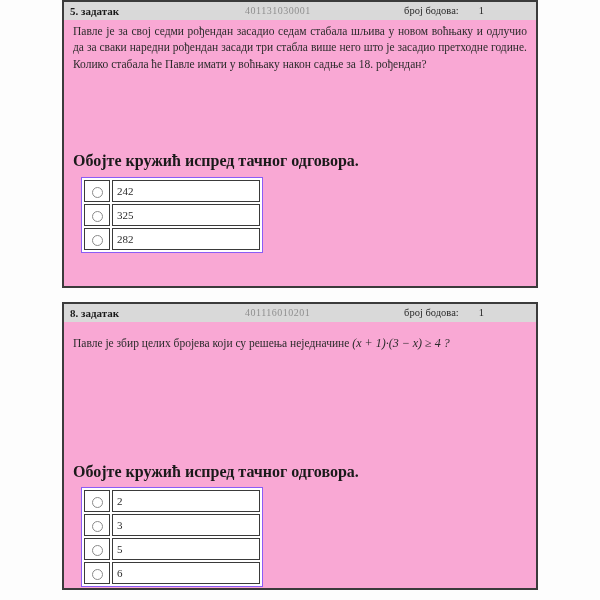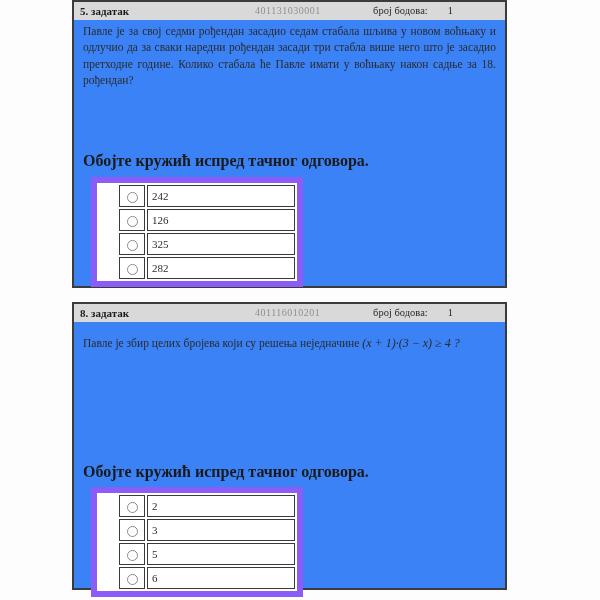--- a/index.html
+++ b/index.html
@@ -8,23 +8,23 @@
     width: 600px;
     height: 600px;
     background: #fdfdfd;
     font-family: "Liberation Serif", serif;
     color: #222222;
     position: relative;
     overflow: hidden;
   }
   .task-box {
     position: absolute;
-    left: 72px;
-    width: 435px;
-    background: #3b82f6;
+    left: 62px;
+    width: 476px;
+    background: #f9a8d4;
     border: 2px solid #3b3b3b;
     box-sizing: border-box;
   }
   #task5 { top: 0px; height: 288px; }
   #task6 { top: 302px; height: 288px; }
 
   .task-header {
     display: flex;
     align-items: center;
     height: 18px;
@@ -72,23 +72,22 @@
     font-weight: bold;
     font-size: 16px;
     color: #1a1a1a;
   }
   #task5 .prompt { top: 150px; }
   #task6 .prompt { top: 159px; }
 
   .options-wrap {
     position: absolute;
     left: 17px;
-    border: 6px solid #8b5cf6;
+    border: 1px solid #8b5cf6;
     background: #ffffff;
-    padding-left: 20px;
   }
   #task5 .options-wrap { top: 175px; }
   #task6 .options-wrap { top: 183px; }
 
   table.options {
     border-collapse: separate;
     border-spacing: 2px;
   }
   table.options td {
     border: 1.5px solid #3a3a3a;
@@ -134,24 +133,20 @@
   <div class="prompt">Обојте кружић испред тачног одговора.</div>
   <div class="options-wrap">
     <table class="options">
       <tbody>
         <tr>
           <td class="radio-cell"><span class="radio-circle"></span></td>
           <td class="value-cell">242</td>
         </tr>
         <tr>
           <td class="radio-cell"><span class="radio-circle"></span></td>
-          <td class="value-cell">126</td>
-        </tr>
-        <tr>
-          <td class="radio-cell"><span class="radio-circle"></span></td>
           <td class="value-cell">325</td>
         </tr>
         <tr>
           <td class="radio-cell"><span class="radio-circle"></span></td>
           <td class="value-cell">282</td>
         </tr>
       </tbody>
     </table>
   </div>
 </div>

